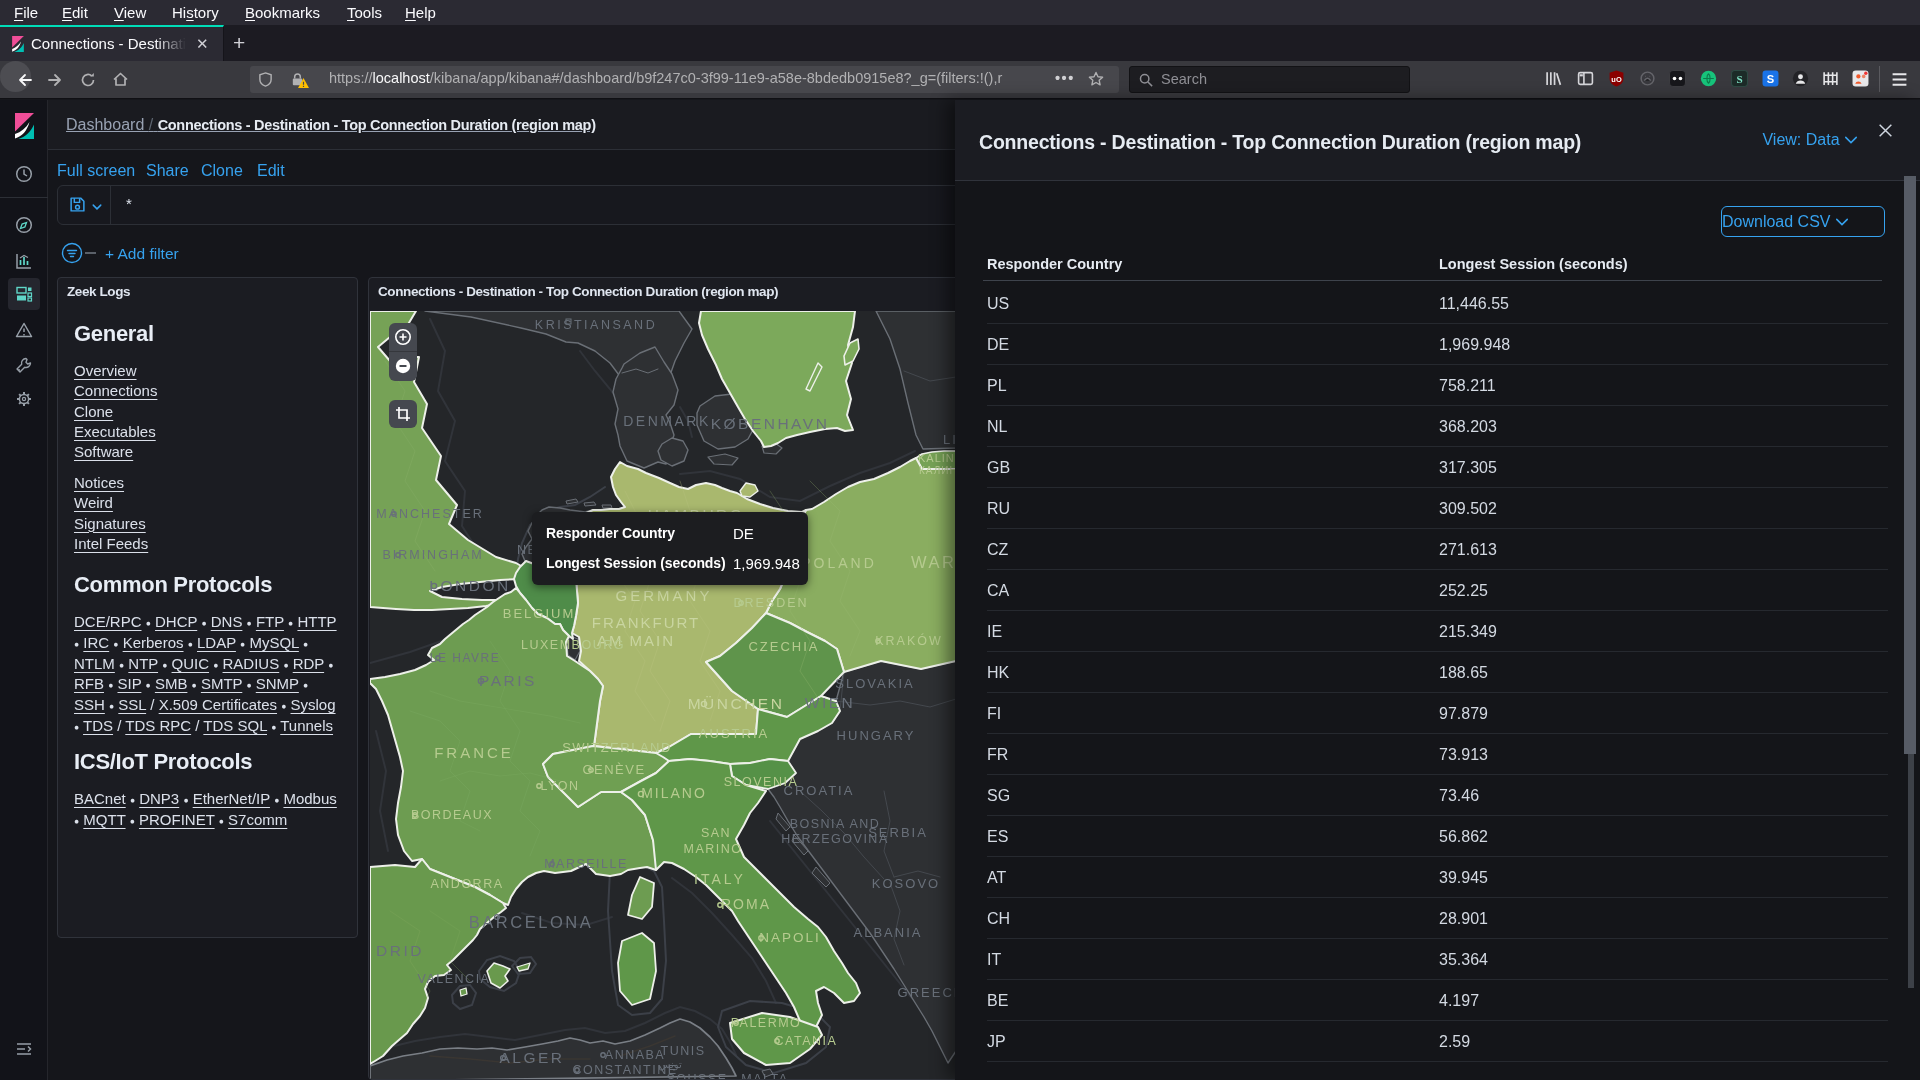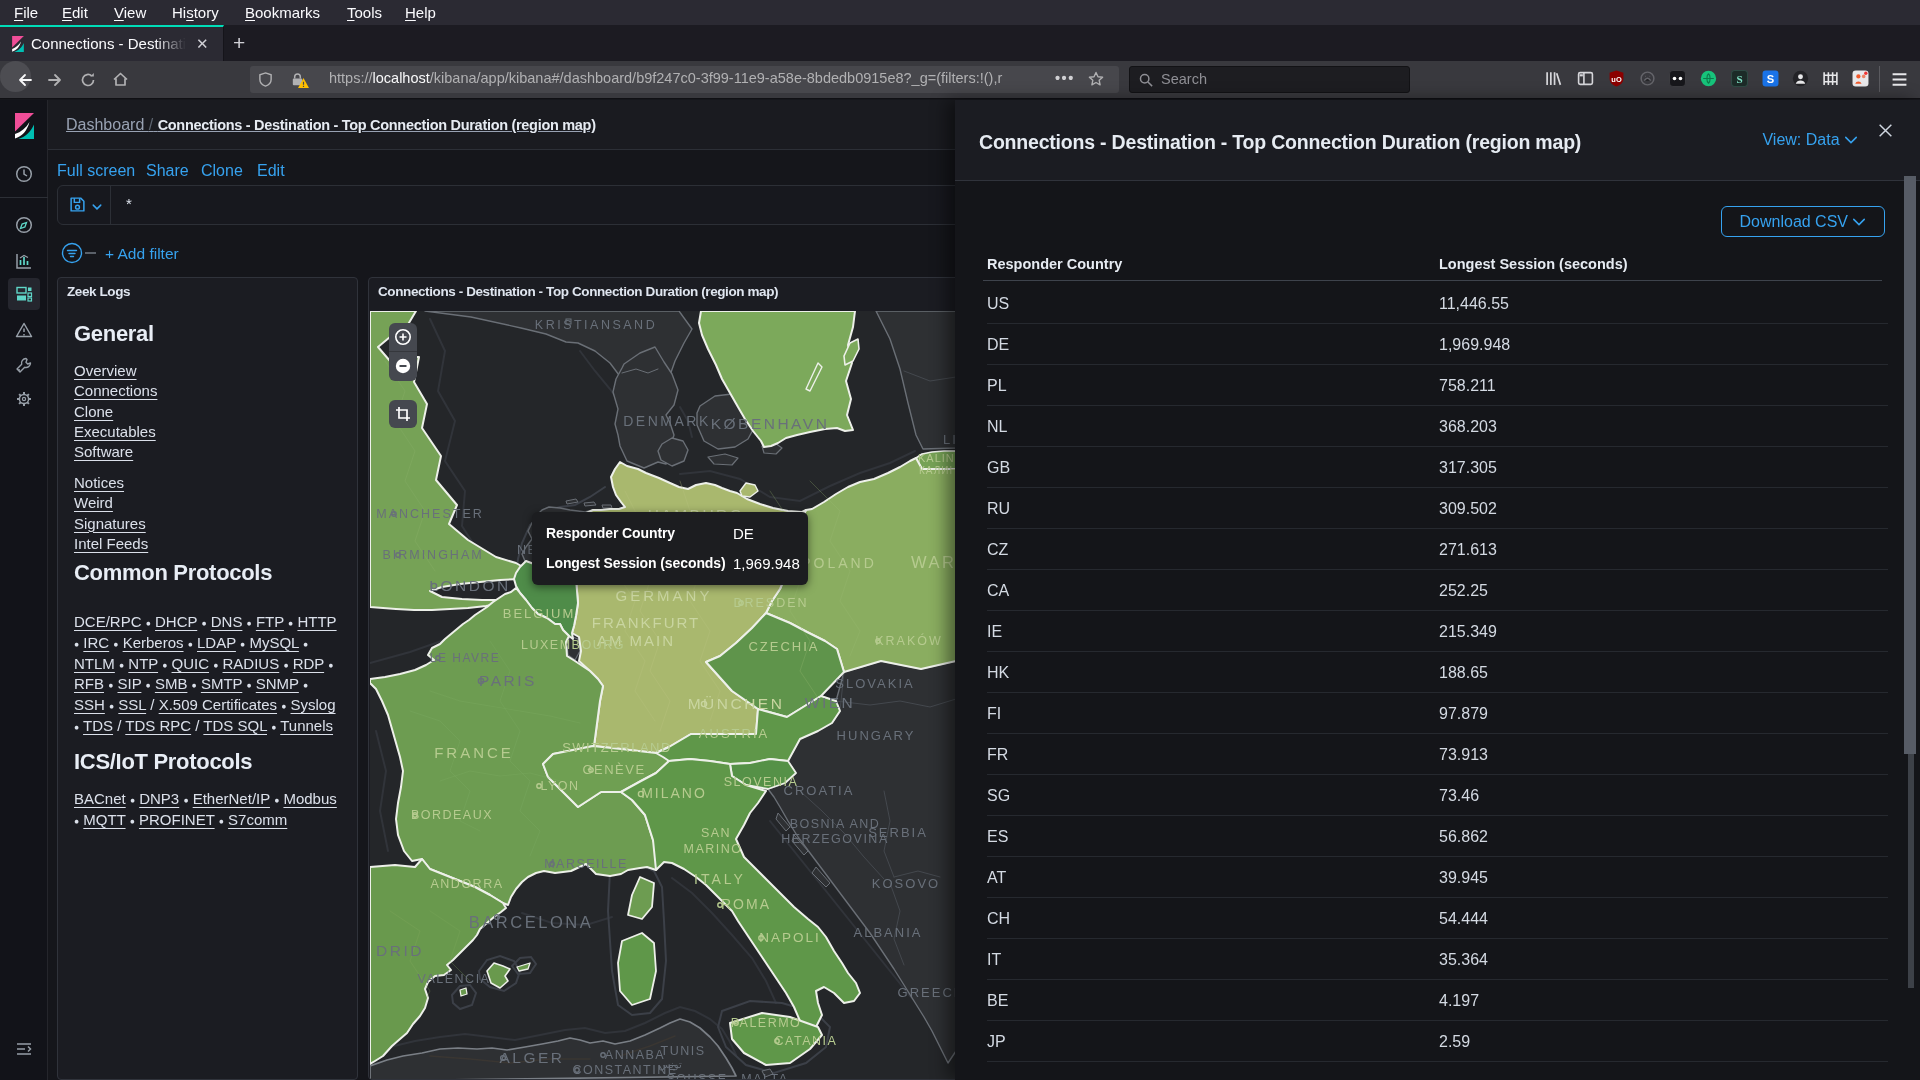--- a/index.html
+++ b/index.html
@@ -29,41 +29,41 @@
 #crumbs b { color:#e6ebf2; font-weight:700; font-size:14.5px; letter-spacing:-0.3px; }
 #menurow { position:absolute; left:48px; top:50px; width:1872px; height:36px; }
 #menurow span { position:absolute; top:12px; color:#36a2ef; font-size:16px; }
 #querybar { position:absolute; left:57px; top:85px; width:1845px; height:40px; background:#17181e; border:1px solid #2c2f36; border-radius:6px; }
 #qleft { position:absolute; left:0; top:0; width:53px; height:38px; border-right:1px solid #2c2f36; }
 #qstar { position:absolute; left:68px; top:9px; color:#dfe5ef; font-size:15px; }
 #filterrow { position:absolute; left:57px; top:142px; width:400px; height:24px; }
 
 
 .panel { position:absolute; background:#1b1c22; border:1px solid #30333b; border-radius:4px; }
-#zeekpanel { left:57px; top:177px; width:301px; height:803px; }
+#zeekpanel { left:57px; top:177px; width:301px; height:661px; }
 #mappanel { left:368px; top:177px; width:1000px; height:803px; overflow:hidden; }
 .ptitle { position:absolute; left:9px; top:6px; font-size:13.5px; font-weight:700; color:#dfe5ef; letter-spacing:-0.4px; }
 #zeekbody { position:absolute; left:16px; top:0; width:276px; color:#dbe0ea; font-size:15px; }
 #zeekbody h1 { font-size:22px; color:#e8edf5; letter-spacing:-0.3px; }
 #zeekbody a { color:#dbe0ea; text-decoration:underline; text-underline-offset:2.5px; text-decoration-thickness:1px; }
 .plist { line-height:20.25px; }
 .dot { font-size:8.5px; vertical-align:1.5px; letter-spacing:0; }
 
 
 #mapwrap { position:absolute; left:1px; top:33px; width:997px; height:769px; }
 #zoomctl { position:absolute; left:19px; top:12px; width:28px; }
 #tooltip { position:absolute; left:162px; top:201px; width:276px; height:73px; background:#1c1d20; border-radius:6px; box-shadow:0 2px 8px rgba(0,0,0,.5); color:#fff; font-size:15px; }
 
 
 #flyout { position:absolute; left:955px; top:100px; width:965px; height:980px; background:#141519; box-shadow:-8px 0 16px rgba(0,0,0,.45); }
 #flyhead { position:absolute; left:0; top:0; width:965px; height:81px; background:#1b1c22; border-bottom:1px solid #30333b; }
 #flytitle { position:absolute; left:24px; top:31px; font-size:19.5px; font-weight:700; color:#e6ebf2; letter-spacing:-0.2px; }
 #viewdata { position:absolute; right:62px; top:31px; font-size:16px; color:#36a2ef; }
 #flyclose { position:absolute; right:28px; top:22px; color:#cfd6e0; }
-#dlbtn { position:absolute; left:766px; top:106px; width:164px; height:31px; border:1px solid #36a2ef; border-radius:6px; color:#36a2ef; font-size:16px; text-align:center; line-height:29px; }
+#dlbtn { position:absolute; left:766px; top:106px; width:164px; height:31px; border:1px solid #36a2ef; border-radius:6px; color:#36a2ef; font-size:16px; text-align:left; line-height:29px; }
 #dtable { position:absolute; left:32px; top:156px; width:901px; color:#d4dae3; font-size:16px; }
 #dtable .hrow { font-weight:700; font-size:14.5px; color:#e6ebf2; }
 #dtable .hrule { position:absolute; top:24px; left:-4px; width:899px; height:1px; background:#3e434c; }
 .drow { height:41px; line-height:41px; border-bottom:1px solid #26292f; position:relative; }
 .drow span { position:absolute; left:0; }
 .drow i { position:absolute; left:452px; font-style:normal; }
 #scrollbar { position:absolute; left:949px; top:82px; width:12px; height:906px; }
 </style>
 </head>
 <body>
@@ -264,21 +264,21 @@
   <div class="panel" id="zeekpanel">
     <div class="ptitle">Zeek Logs</div>
     <div id="zeekbody">
       <h1 style="position:absolute;left:0;top:43px">General</h1>
       <div class="plist" style="position:absolute;left:0;top:83px">
         <a>Overview</a><br><a>Connections</a><br><a>Clone</a><br><a>Executables</a><br><a>Software</a>
       </div>
       <div class="plist" style="position:absolute;left:0;top:195px">
         <a>Notices</a><br><a>Weird</a><br><a>Signatures</a><br><a>Intel Feeds</a>
       </div>
-      <h1 style="position:absolute;left:0;top:282px">Common Protocols</h1>
+      <h1 style="position:absolute;left:0;top:294px">Common Protocols</h1>
       <div class="plist" style="position:absolute;left:0;top:334px;width:276px">
         <a>DCE/RPC</a> <span class="dot">●</span> <a>DHCP</a> <span class="dot">●</span> <a>DNS</a> <span class="dot">●</span> <a>FTP</a> <span class="dot">●</span> <a>HTTP</a><br><span class="dot">●</span> <a>IRC</a> <span class="dot">●</span> <a>Kerberos</a> <span class="dot">●</span> <a>LDAP</a> <span class="dot">●</span> <a>MySQL</a> <span class="dot">●</span><br><a>NTLM</a> <span class="dot">●</span> <a>NTP</a> <span class="dot">●</span> <a>QUIC</a> <span class="dot">●</span> <a>RADIUS</a> <span class="dot">●</span> <a>RDP</a> <span class="dot">●</span><br><a>RFB</a> <span class="dot">●</span> <a>SIP</a> <span class="dot">●</span> <a>SMB</a> <span class="dot">●</span> <a>SMTP</a> <span class="dot">●</span> <a>SNMP</a> <span class="dot">●</span><br><a>SSH</a> <span class="dot">●</span> <a>SSL</a> / <a>X.509 Certificates</a> <span class="dot">●</span> <a>Syslog</a><br><span class="dot">●</span> <a>TDS</a> / <a>TDS RPC</a> / <a>TDS SQL</a> <span class="dot">●</span> <a>Tunnels</a>
       </div>
       <h1 style="position:absolute;left:0;top:471px">ICS/IoT Protocols</h1>
       <div class="plist" style="position:absolute;left:0;top:511px;width:276px">
         <a>BACnet</a> <span class="dot">●</span> <a>DNP3</a> <span class="dot">●</span> <a>EtherNet/IP</a> <span class="dot">●</span> <a>Modbus</a><br><span class="dot">●</span> <a>MQTT</a> <span class="dot">●</span> <a>PROFINET</a> <span class="dot">●</span> <a>S7comm</a>
       </div>
     </div>
   </div>
   <div class="panel" id="mappanel">
@@ -554,21 +554,21 @@
       <div class="drow">
           <span>ES</span>
           <i>56.862</i>
         </div>
       <div class="drow">
           <span>AT</span>
           <i>39.945</i>
         </div>
       <div class="drow">
           <span>CH</span>
-          <i>54.444</i>
+          <i>28.901</i>
         </div>
       <div class="drow">
           <span>IT</span>
           <i>35.364</i>
         </div>
       <div class="drow">
           <span>BE</span>
           <i>4.197</i>
         </div>
       <div class="drow">

